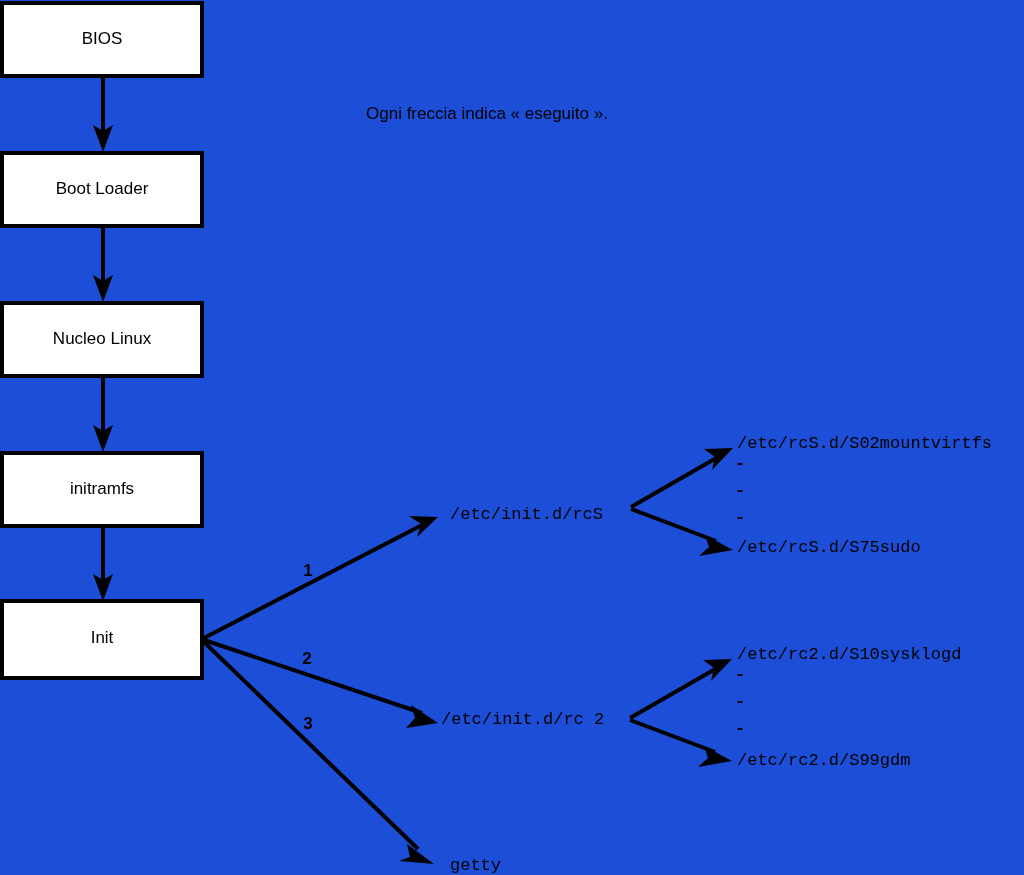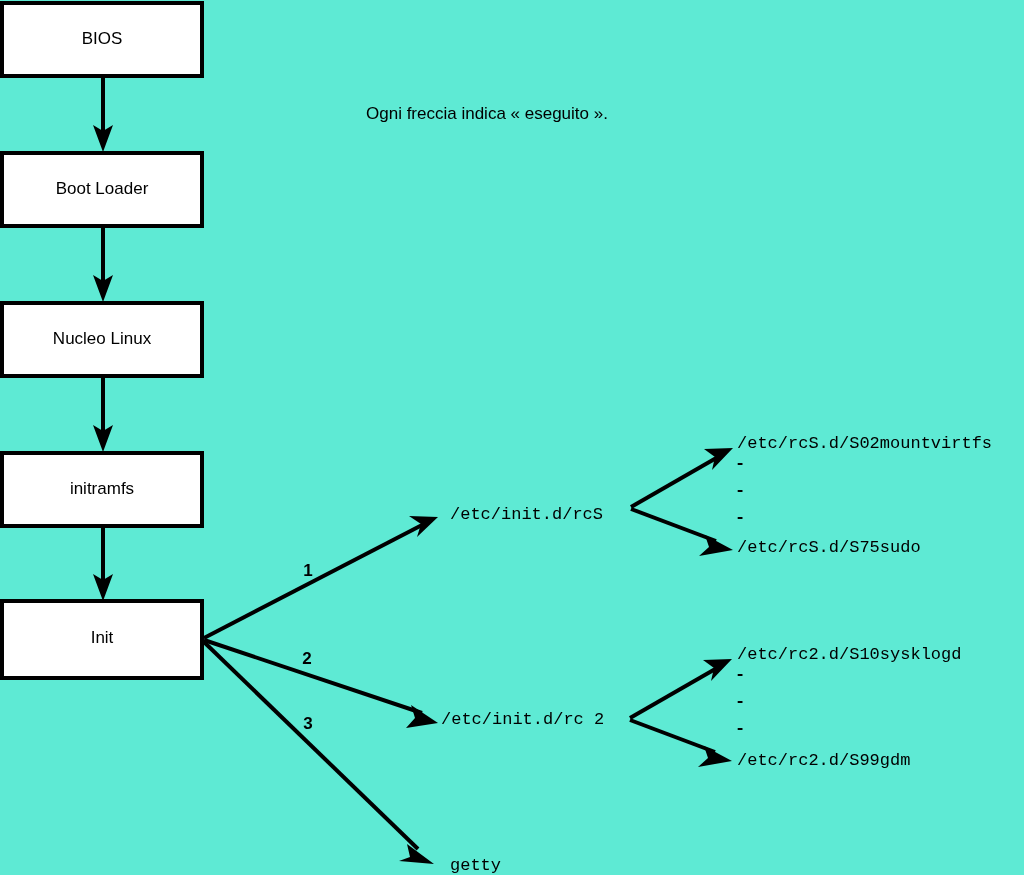--- a/index.html
+++ b/index.html
@@ -4,21 +4,21 @@
 <style>
   html, body {
     margin: 0;
     padding: 0;
     background: #ffffff;
   }
   #diagram-root {
     position: relative;
     width: 1024px;
     height: 875px;
-    background: #5eead4;
+    background: #1d4ed8;
     overflow: hidden;
     font-family: "Liberation Sans", sans-serif;
     text-decoration: underline;
   }
   svg.diagram-svg {
     position: absolute;
     top: 0;
     left: 0;
     width: 1024px;
     height: 875px;

